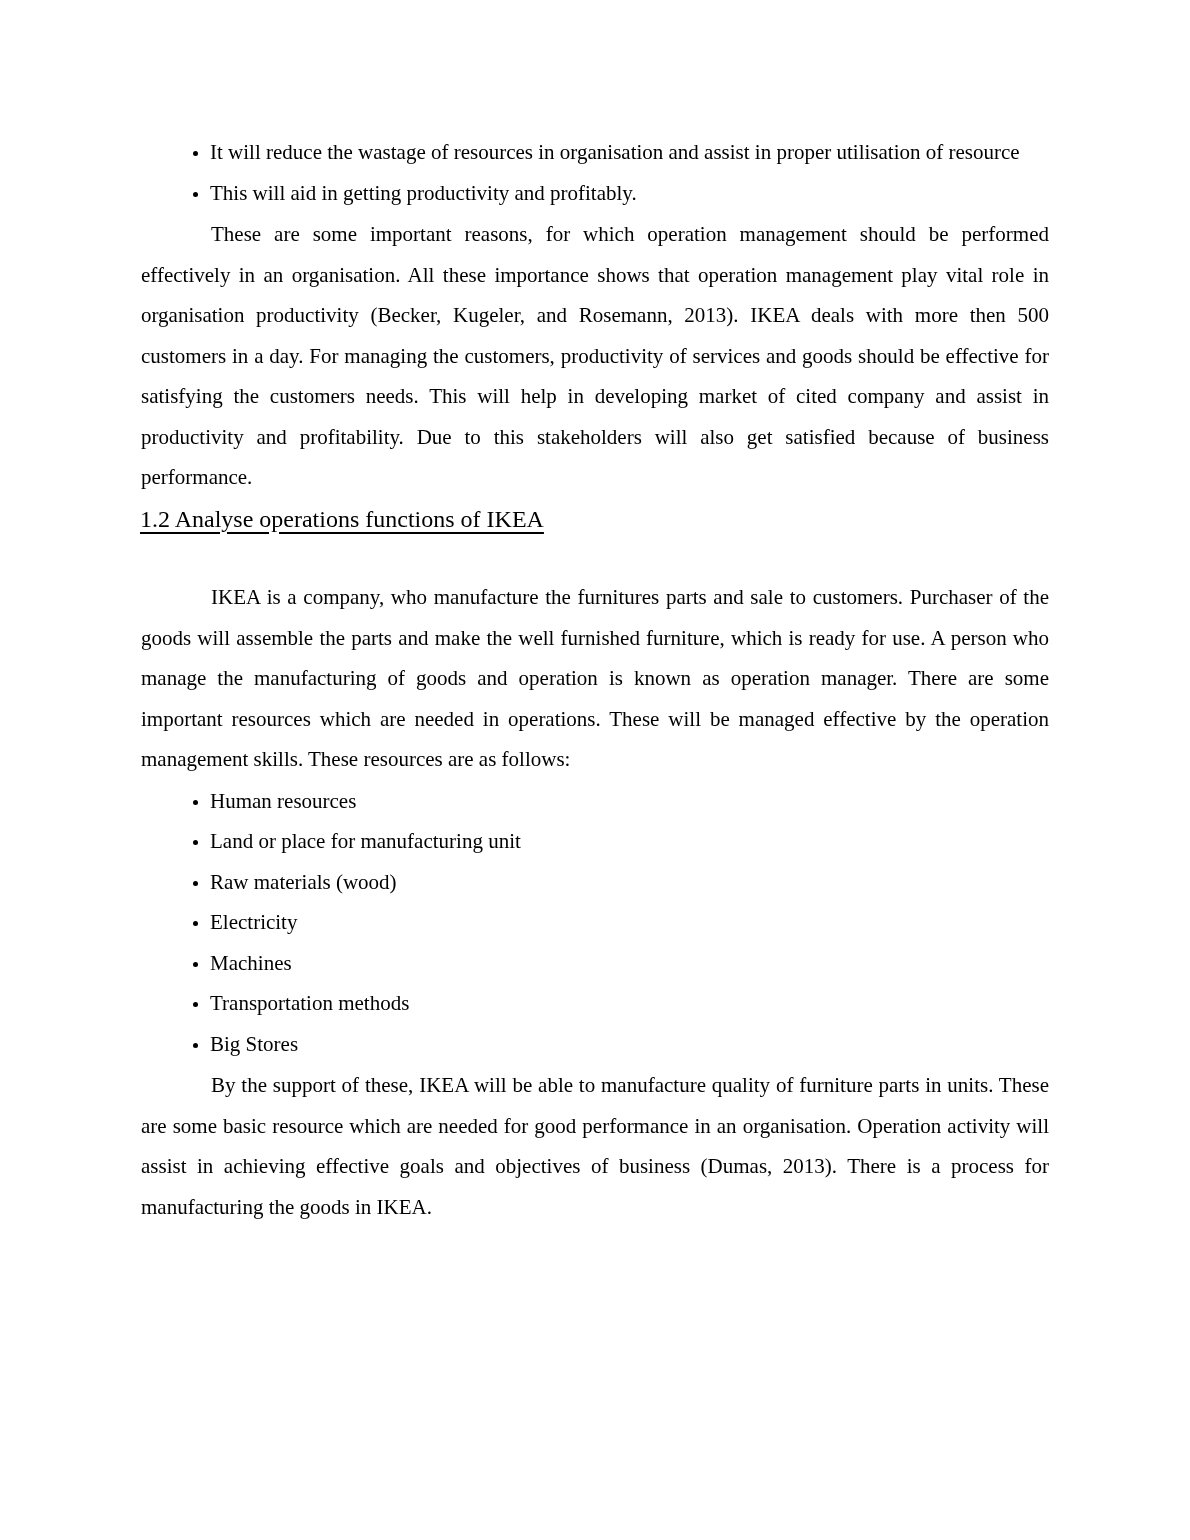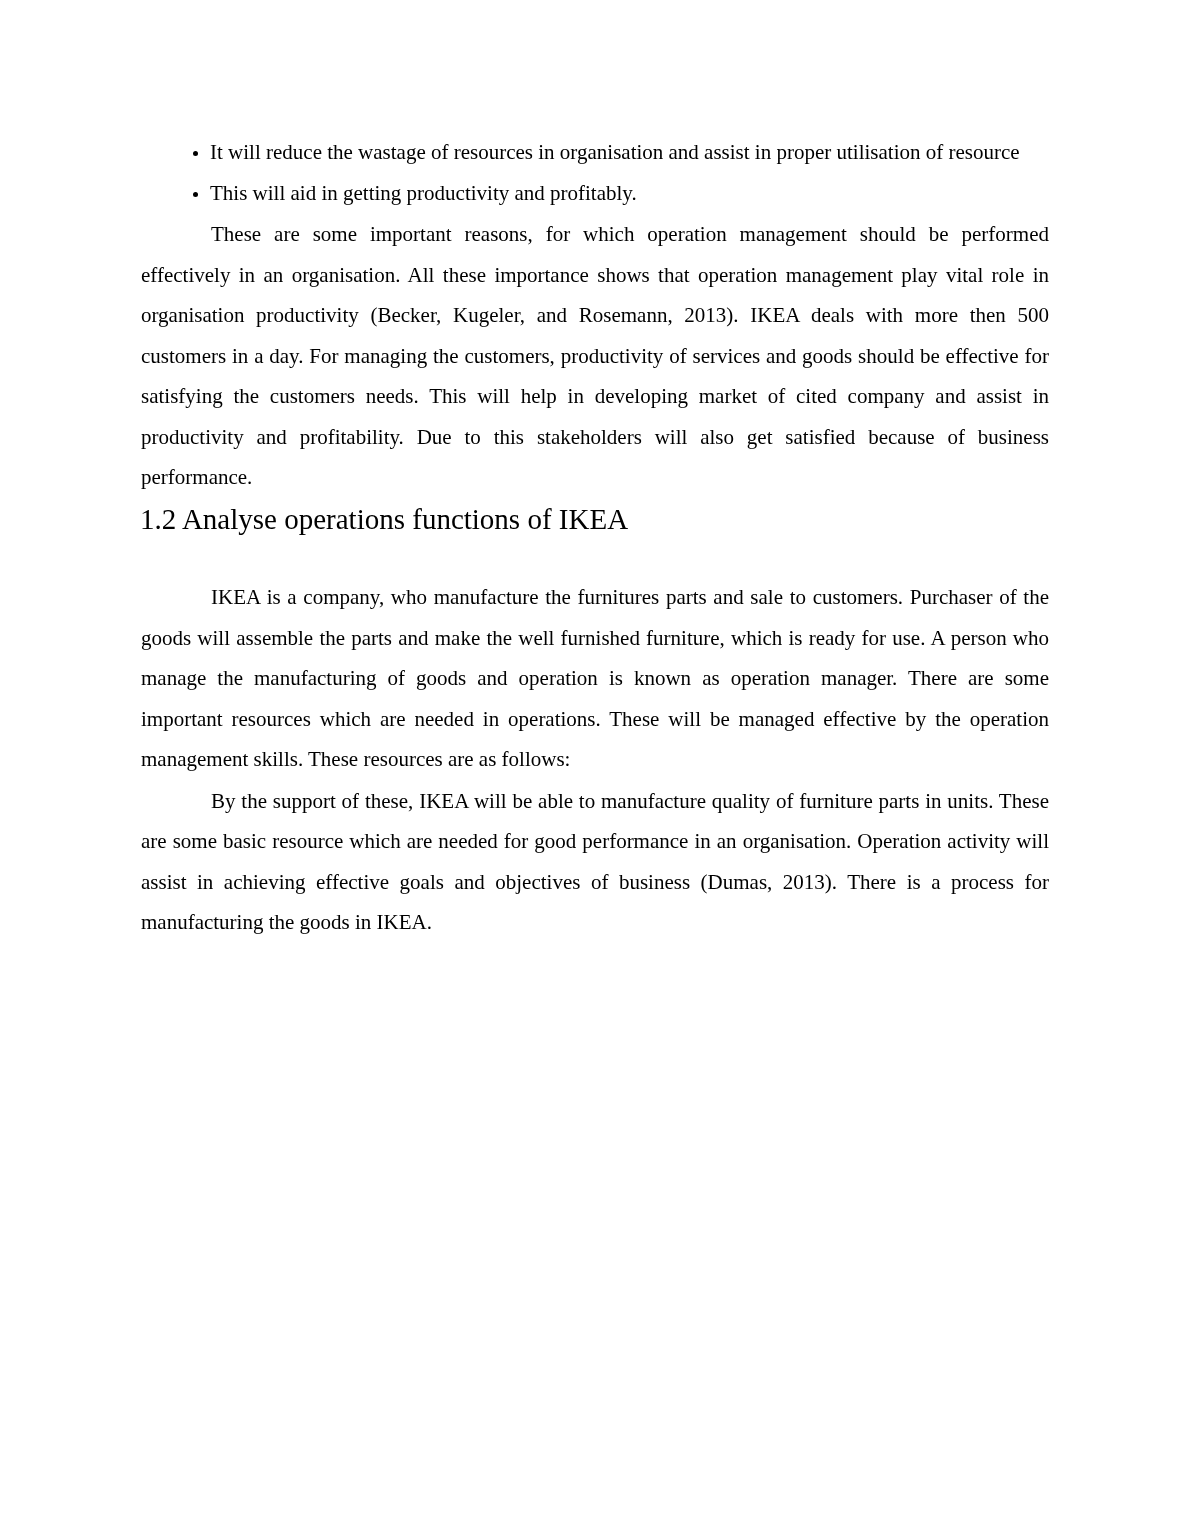--- a/index.html
+++ b/index.html
@@ -33,38 +33,48 @@
   }
   ul.bullets li {
     text-align: justify;
     padding-left: 0;
   }
   ul.bullets li::marker {
     font-size: 17px;
   }
   h2.heading {
     margin: 0 0 38px 0;
-    font-size: 29px;
+    font-size: 24px;
     font-weight: normal;
     line-height: 40.5px;
+    text-decoration: underline;
     text-underline-offset: 5px;
   }
 </style>
 </head>
 <body>
 
 <div class="page">
 
   <ul class="bullets">
     <li>It will reduce the wastage of resources in organisation and assist in proper utilisation of resource</li>
     <li>This will aid in getting productivity and profitably.</li>
   </ul>
 
   <p class="para">These are some important reasons, for which operation management should be performed effectively in an organisation. All these importance shows that operation management play vital role in organisation productivity (Becker, Kugeler, and Rosemann, 2013). IKEA deals with more then 500 customers in a day. For managing the customers, productivity of services and goods should be effective for satisfying the customers needs. This will help in developing market of cited company and assist in productivity and profitability. Due to this stakeholders will also get satisfied because of business performance.</p>
 
   <h2 class="heading">1.2 Analyse operations functions of IKEA</h2>
 
   <p class="para">IKEA is a company, who manufacture the furnitures parts and sale to customers. Purchaser of the goods will assemble the parts and make the well furnished furniture, which is ready for use. A person who manage the manufacturing of goods and operation is known as operation manager. There are some important resources which are needed in operations. These will be managed effective by the operation management skills. These resources are as follows:</p>
 
+  <ul class="bullets">
+    <li>Human resources</li>
+    <li>Land or place for manufacturing unit</li>
+    <li>Raw materials (wood)</li>
+    <li>Electricity</li>
+    <li>Machines</li>
+    <li>Transportation methods</li>
+    <li>Big Stores</li>
+  </ul>
 
   <p class="para">By the support of these, IKEA will be able to manufacture quality of furniture parts in units. These are some basic resource which are needed for good performance in an organisation. Operation activity will assist in achieving effective goals and objectives of business (Dumas, 2013). There is a process for manufacturing the goods in IKEA.</p>
 
 </div>
 
 </body></html>

